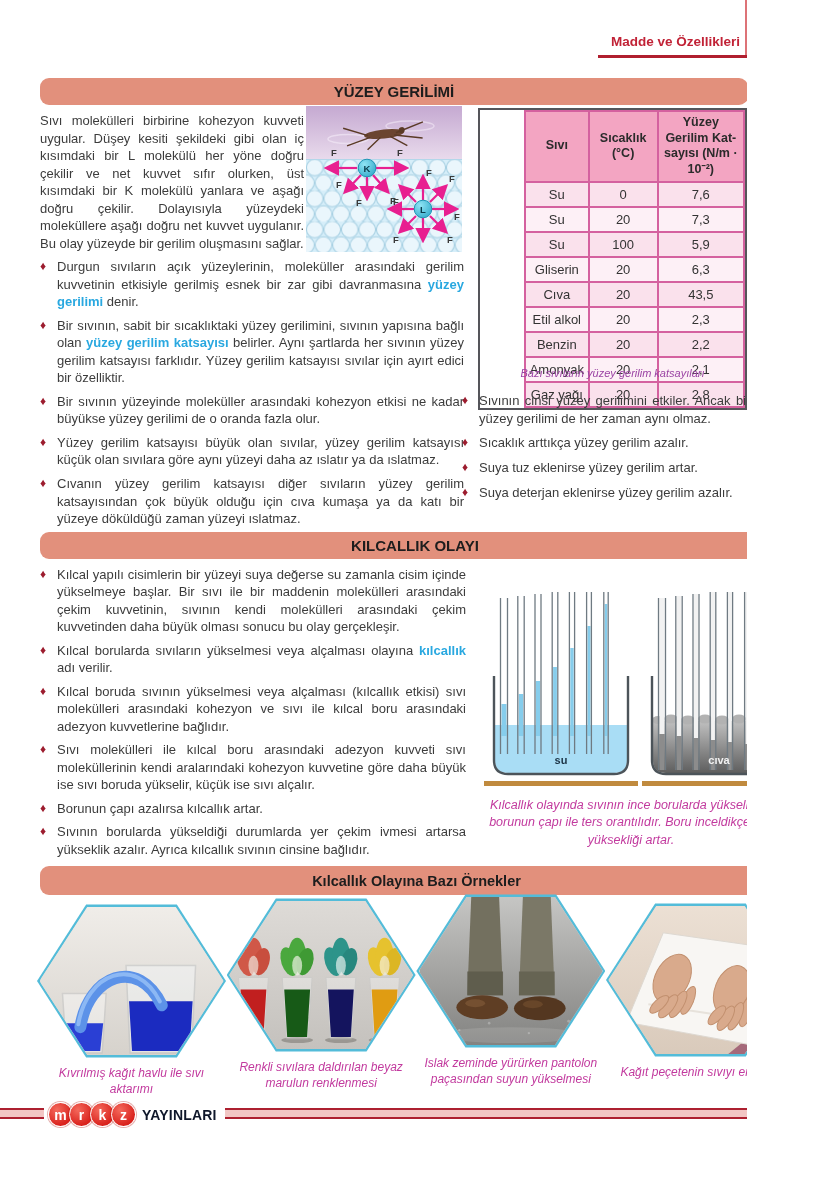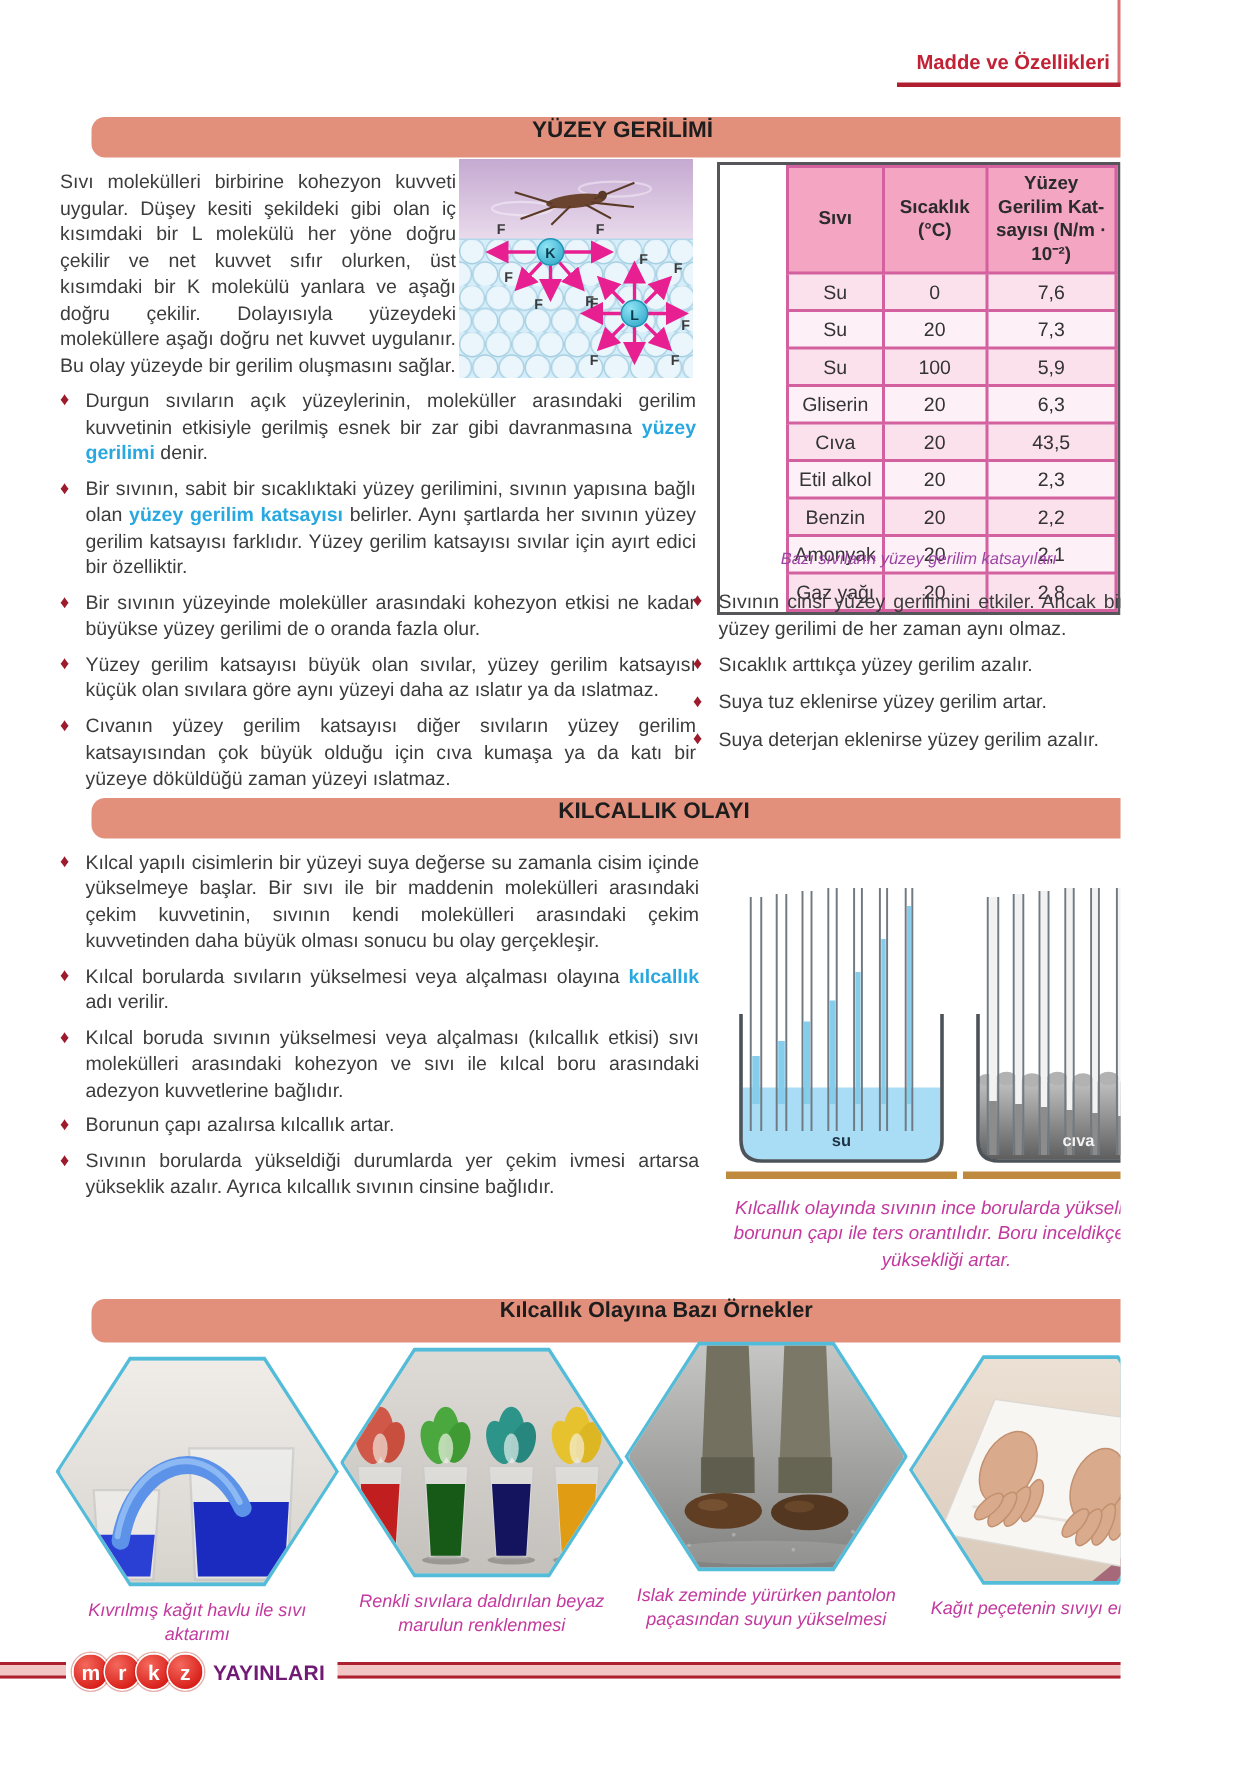--- a/index.html
+++ b/index.html
@@ -8,22 +8,22 @@
   
   .chapter-title{position:absolute;left:0;top:34px;width:740px;text-align:right;
         font-size:13.5px;font-weight:bold;color:#c12236;}
   .corner-tab{position:absolute;left:745px;top:0;width:83px;height:57px;background:#dd7377;}
   .back-arrow{position:absolute;left:9px;top:36px;display:flex;align-items:center;gap:2px;}
   .back-arrow .tri{width:0;height:0;border-top:7px solid transparent;border-bottom:7px solid transparent;
         border-right:11px solid #ecb9b6;}
   .back-arrow .bar{width:2.5px;background:#ecb9b6;}
   .header-rule{position:absolute;left:598px;top:55px;width:230px;height:3px;background:#b01f2f;}
   
-  .band{position:absolute;background:#e2907c;border-radius:9px;display:flex;align-items:flex-start;
-        justify-content:center;font-weight:bold;color:#1d1d1d;margin-left:21px;}
+  .band{position:absolute;background:#e2907c;border-radius:9px;display:flex;align-items:center;
+        justify-content:center;font-weight:bold;color:#1d1d1d;}
   .band1{left:40px;top:78px;width:708px;height:27px;font-size:15px;}
   .band2{left:40px;top:532px;width:750px;height:27px;font-size:15px;}
   .band3{left:40px;top:866px;width:753px;height:29px;font-size:14.5px;}
   
   .intro{position:absolute;left:40px;top:112px;width:264px;font-size:13px;line-height:1.35;
         text-align:justify;}
   .fig-molecules{position:absolute;left:306px;top:106px;width:156px;height:146px;}
   .bullets{list-style:none;margin:0;padding:0;font-size:13px;}
   .bullets li{position:relative;padding-left:17px;margin-bottom:6px;text-align:justify;}
   .bullets li:before{content:"\2666";position:absolute;left:0;top:0;color:#9c1c2e;font-size:12px;}
@@ -58,21 +58,21 @@
        color:#c23a9e;line-height:1.3;}
   
   .footer-band{position:absolute;left:0;top:1108px;width:753px;height:7px;background:#f2c6c4;
        border-top:2.5px solid #ad2030;border-bottom:2.5px solid #ad2030;}
   .logo{position:absolute;left:44px;top:1100px;background:#fff;padding:2px 8px 2px 4px;
        display:flex;align-items:center;}
   .logo-circle{width:23px;height:23px;border-radius:50%;color:#fff;font-weight:bold;font-size:14px;
        display:flex;align-items:center;justify-content:center;margin-right:-4px;
        background:radial-gradient(circle at 35% 30%,#f4695c,#d9211c 72%);
        border:1.5px solid #fff;box-shadow:0 0 0 1px rgba(180,25,20,.35);}
-  .logo-text{margin-left:10px;font-size:14px;font-weight:bold;color:#701a75;letter-spacing:.2px;}
+  .logo-text{margin-left:10px;font-size:14px;font-weight:bold;color:#0f172a;letter-spacing:.2px;}
   .page-num-box{position:absolute;left:756px;top:1099px;width:72px;height:24px;background:#f9e2da;
        border-top:2.5px solid #ad2030;border-bottom:2.5px solid #ad2030;display:flex;
        align-items:center;padding-left:7px;font-size:13px;color:#222;box-sizing:content-box;}
 </style>
 </head>
 <body>
 
 <div class="page">
 
   <div class="chapter-title">Madde ve Özellikleri</div>
@@ -239,20 +239,21 @@
   </ul>
 
   <div class="band band2">
     <span>KILCALLIK OLAYI</span>
   </div>
 
   <ul class="bullets s2-bullets">
     <li><span>Kılcal yapılı cisimlerin bir yüzeyi suya değerse su zamanla cisim içinde yükselmeye başlar. Bir sıvı ile bir maddenin molekülleri arasındaki çekim kuvvetinin, sıvının kendi molekülleri arasındaki çekim kuvvetinden daha büyük olması sonucu bu olay gerçekleşir.</span></li>
     <li><span>Kılcal borularda sıvıların yükselmesi veya alçalması olayına </span><span class="hl">kılcallık</span><span> adı verilir.</span></li>
     <li><span>Kılcal boruda sıvının yükselmesi veya alçalması (kılcallık etkisi) sıvı molekülleri arasındaki kohezyon ve sıvı ile kılcal boru arasındaki adezyon kuvvetlerine bağlıdır.</span></li>
+    <li><span>Sıvı molekülleri ile kılcal boru arasındaki adezyon kuvveti sıvı moleküllerinin kendi aralarındaki kohezyon kuvvetine göre daha büyük ise sıvı boruda yükselir, küçük ise sıvı alçalır.</span></li>
     <li><span>Borunun çapı azalırsa kılcallık artar.</span></li>
     <li><span>Sıvının borularda yükseldiği durumlarda yer çekim ivmesi artarsa yükseklik azalır. Ayrıca kılcallık sıvının cinsine bağlıdır.</span></li>
   </ul>
 
   <div class="fig-capillary">
     <svg width="310" height="206" viewBox="0 0 310 206">
       <defs>
         <linearGradient id="hgGrad" x1="0" y1="0" x2="0" y2="1">
           <stop offset="0" stop-color="#c0c0c0"></stop>
             <stop offset="1" stop-color="#5e5e5e"></stop>

